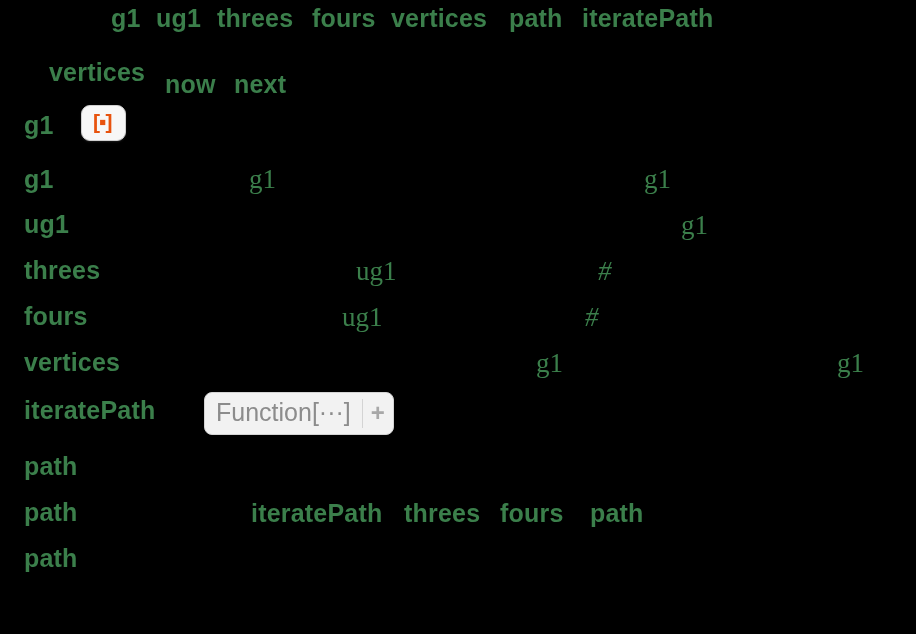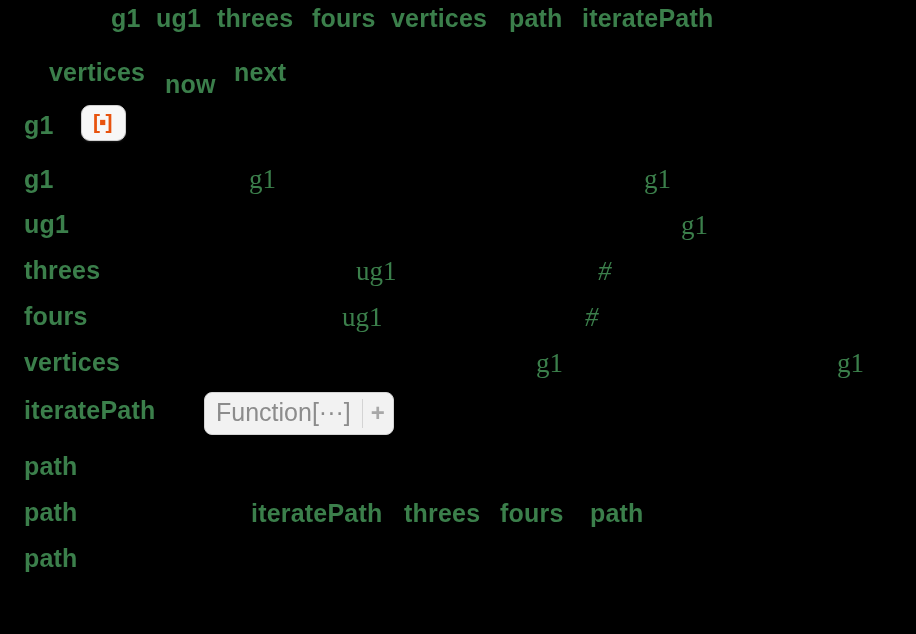--- a/index.html
+++ b/index.html
@@ -120,21 +120,21 @@
     <span class="tok sym-sans" style="left: 217px; top: 6px;">threes</span>
     <span class="tok sym-sans" style="left: 312px; top: 6px;">fours</span>
     <span class="tok sym-sans" style="left: 391px; top: 6px;">vertices</span>
     <span class="tok sym-sans" style="left: 509px; top: 6px;">path</span>
     <span class="tok sym-sans" style="left: 582px; top: 6px;">iteratePath</span>
   </div>
 
   <div>
     <span class="tok sym-sans" style="left: 49px; top: 60px;">vertices</span>
     <span class="tok sym-sans" style="left: 165px; top: 72px;">now</span>
-    <span class="tok sym-sans" style="left: 234px; top: 60px;">next</span>
+    <span class="tok sym-sans" style="left: 234px; top: 72px;">next</span>
   </div>
 
   <div>
     <span class="tok sym-sans" style="left: 24px; top: 113px;">g1</span>
     <span class="tok sym-sans" style="left: 24px; top: 167px;">g1</span>
     <span class="tok sym-sans" style="left: 24px; top: 212px;">ug1</span>
     <span class="tok sym-sans" style="left: 24px; top: 258px;">threes</span>
     <span class="tok sym-sans" style="left: 24px; top: 304px;">fours</span>
     <span class="tok sym-sans" style="left: 24px; top: 350px;">vertices</span>
     <span class="tok sym-sans" style="left: 24px; top: 398px;">iteratePath</span>

